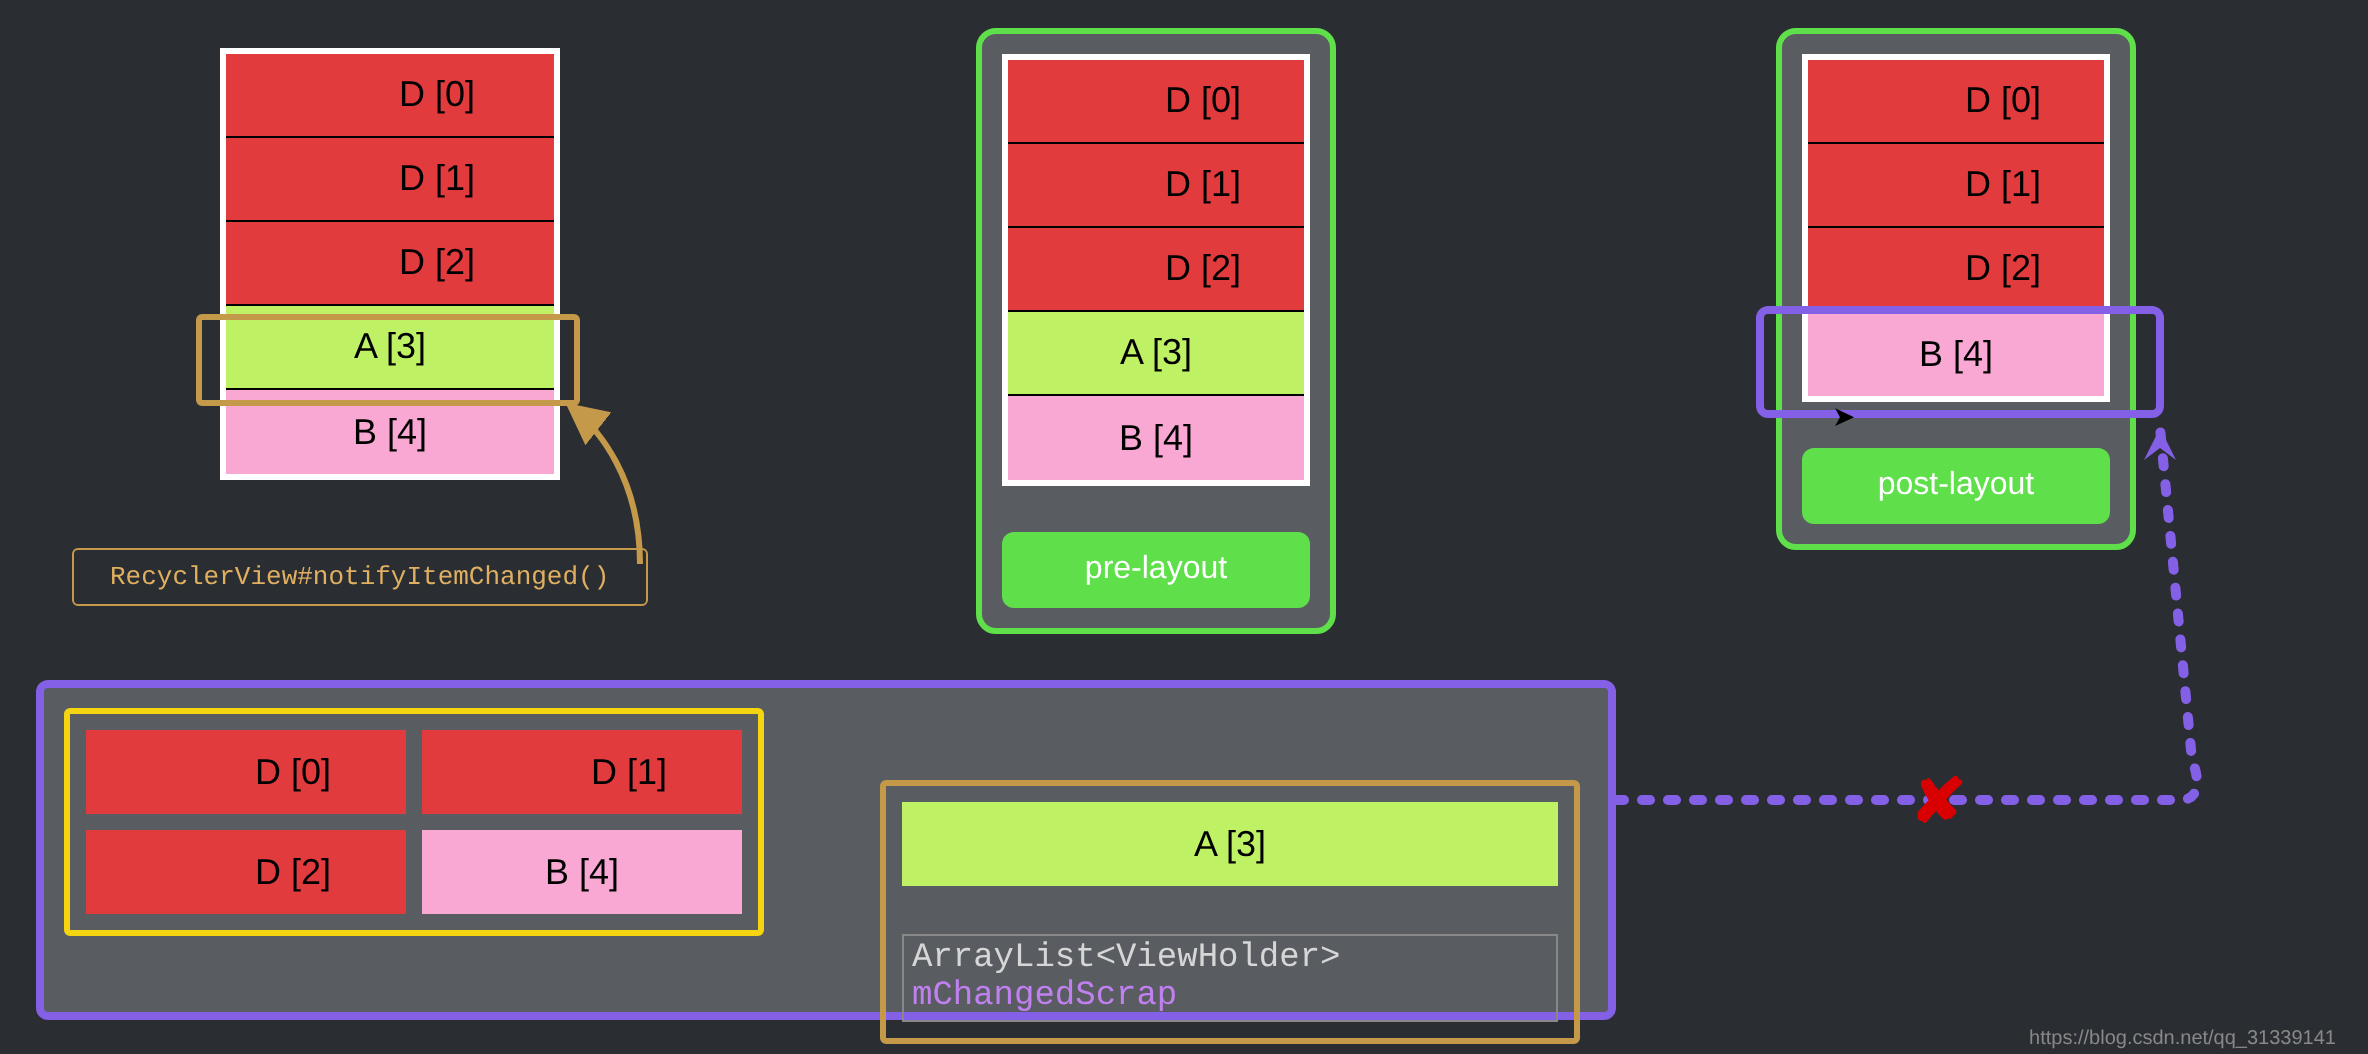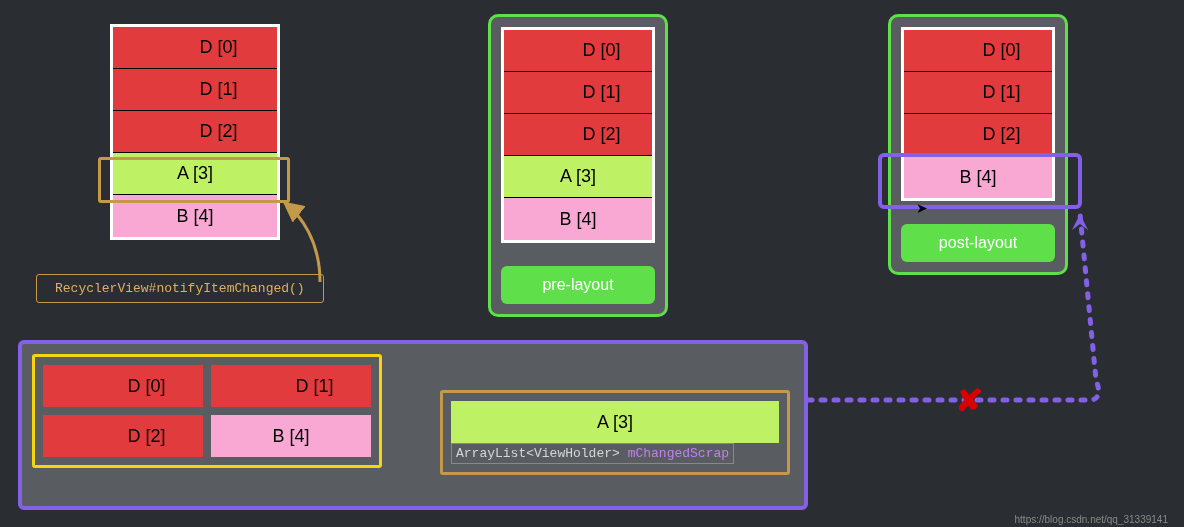--- a/index.html
+++ b/index.html
@@ -90,23 +90,23 @@
   .tcell {
     height:42px;
     display:flex;
     align-items:center;
     justify-content:center;
     font-size:18px;
     color:#000;
   }
   .label {
     font-family:"Courier New", monospace;
-    font-size:13px;
+    font-size:17px;
     color:#d6d6d6;
-    margin-top:0;
+    margin-top:24px;
     border:1px solid #888;
     padding:2px 4px;
     display:inline-block;
   }
   .label .m1 { color:#e23b3e; }
   .label .m2 { color:#c080f0; }
   .watermark {
     position:absolute;
     right:16px; bottom:2px;
     font-size:10px;

